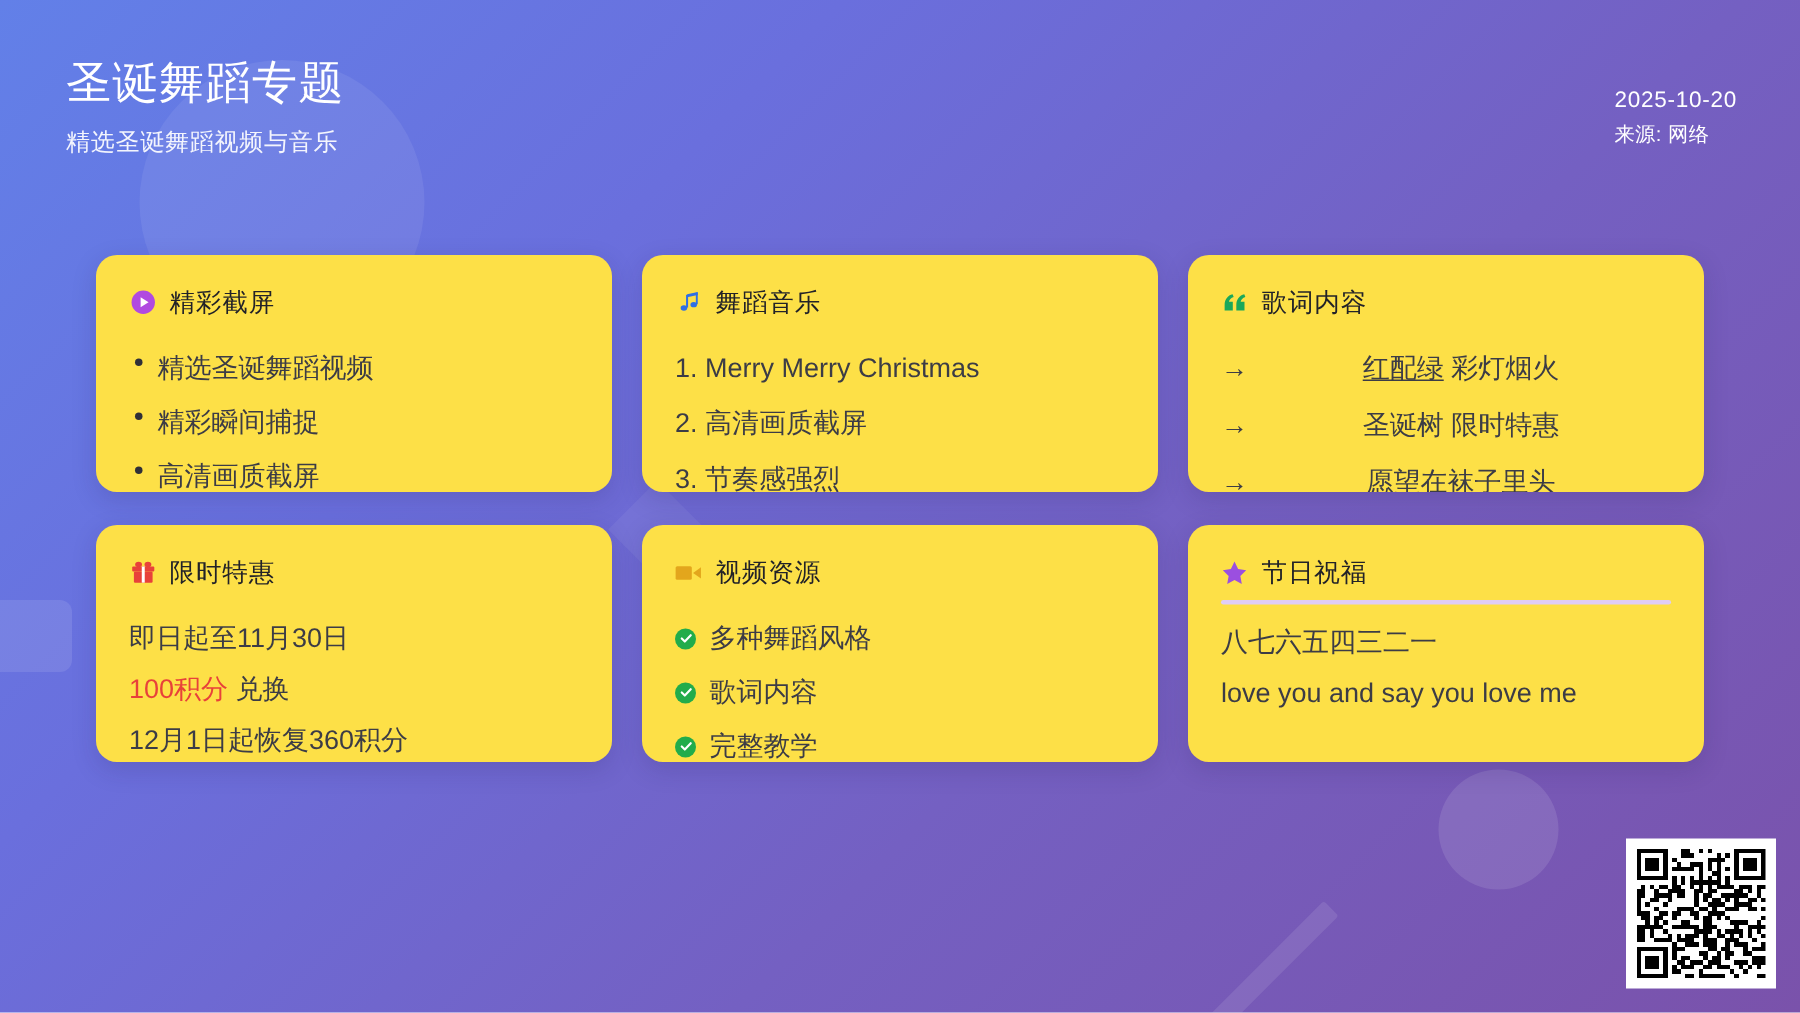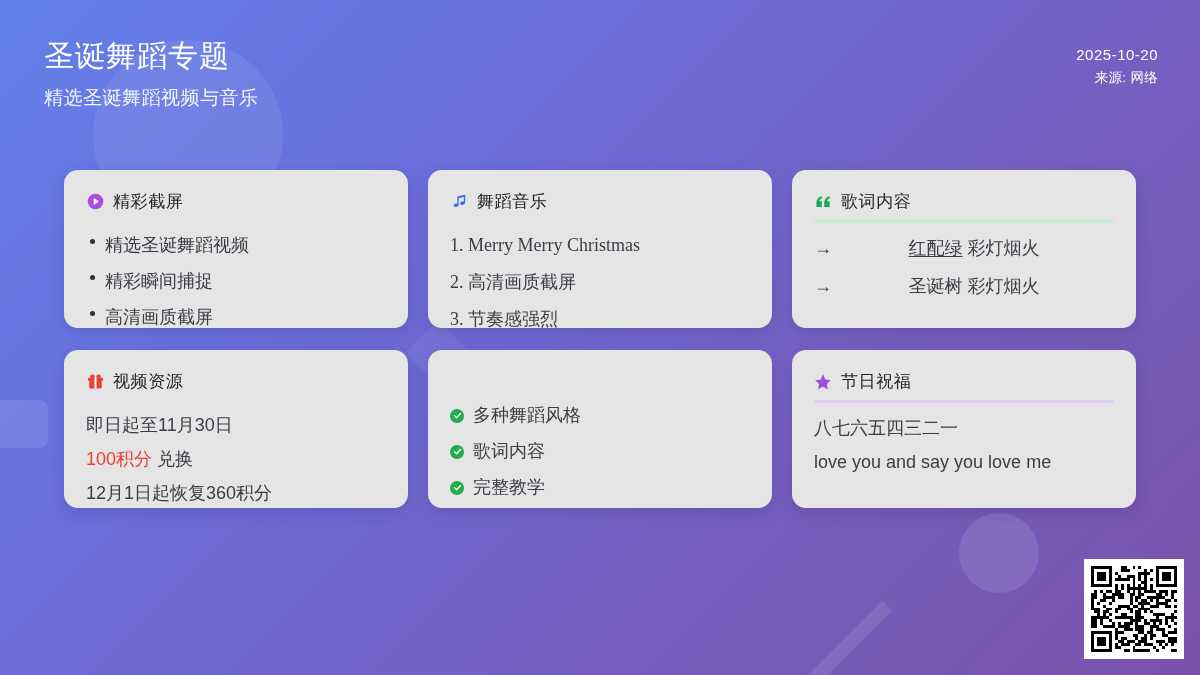--- a/index.html
+++ b/index.html
@@ -65,47 +65,46 @@
   .header-left { display: flex; flex-direction: column; }
   .page-title {
     color: #ffffff;
     font-size: 30px;
     font-weight: 400;
     letter-spacing: 1px;
     line-height: 1.3;
   }
   .page-subtitle {
     color: rgba(255,255,255,0.92);
-    font-size: 19px;
+    font-size: 16px;
     font-weight: 400;
     letter-spacing: 0.5px;
     margin-top: 10px;
   }
   .header-right {
-    text-align: right;
     color: #ffffff;
-    margin-top: 10px;
+    margin-top: 22px;
   }
   .header-date { font-size: 15px; letter-spacing: 0.5px; }
   .header-source { font-size: 13.5px; margin-top: 6px; letter-spacing: 0.3px; }
 
   
   .grid {
     position: absolute;
     left: 64px; top: 170px;
     width: 1072px;
     display: grid;
     grid-template-columns: repeat(3, 344px);
     grid-auto-rows: 158px;
     column-gap: 20px;
     row-gap: 22px;
   }
 
   .card {
-    background: #e5e5e5;
+    background: #fde047;
     border-radius: 14px;
     padding: 20px 22px 14px 22px;
     box-shadow: 0 5px 16px rgba(40,30,90,0.17);
     display: flex;
     flex-direction: column;
     overflow: hidden;
   }
 
   .card-head {
     display: flex;
@@ -144,21 +143,21 @@
   ul.bullets li::before {
     content: "";
     position: absolute;
     left: 4px; top: 7px;
     width: 5px; height: 5px;
     border-radius: 50%;
     background: #2f2f38;
   }
 
   
-  ol.numbers { list-style: none; counter-reset: n; font-family: Liberation Serif, serif; }
+  ol.numbers { list-style: none; counter-reset: n; }
   ol.numbers li {
     counter-increment: n;
     margin-bottom: 9px;
   }
   ol.numbers li::before {
     content: counter(n) ". ";
     color: #3c3c46;
   }
 
   
@@ -170,21 +169,21 @@
   }
   ul.arrows li::before {
     content: "\2192";
     position: absolute;
     left: 0; top: 0;
     color: #3c3c46;
   }
   .u-underline { text-decoration: underline; text-underline-offset: 2px; }
 
   
-  ul.checks { list-style: none; margin-top: 20px; }
+  ul.checks { list-style: none; }
   ul.checks li {
     display: flex;
     align-items: center;
     gap: 9px;
     margin-bottom: 8px;
   }
   .check-badge {
     width: 14px; height: 14px;
     border-radius: 50%;
     background: #22ac4b;
@@ -277,47 +276,57 @@
             <path d="M2 12.5c0-5 3-9 7.5-10l1 2.6C8 6 6.4 7.6 6.1 9.6h3.6v8.2H2Z" fill="#1aa85a"></path>
             <path d="M13 12.5c0-5 3-9 7.5-10l1 2.6C19 6 17.4 7.6 17.1 9.6h3.6v8.2H13Z" fill="#1aa85a"></path>
           </svg>
         </span>
         <span class="card-title">歌词内容</span>
       </div>
       <div class="card-rule" style="background: rgb(198, 236, 210);"></div>
       <div class="card-body">
         <ul class="arrows">
           <li><span class="u-underline">红配绿</span> 彩灯烟火</li>
-          <li>圣诞树 彩灯烟火</li>
+          <li>圣诞树 限时特惠</li>
+          <li>愿望在袜子里头</li>
         </ul>
       </div>
     </div>
     <div class="card">
       <div class="card-head">
         <span class="card-icon">
           <svg width="17" height="17" viewBox="0 0 24 24">
             <ellipse cx="7.6" cy="4.6" rx="3.2" ry="2.6" fill="#e8413a"></ellipse>
             <ellipse cx="16.4" cy="4.6" rx="3.2" ry="2.6" fill="#e8413a"></ellipse>
             <rect x="1.6" y="6.6" width="20.8" height="4.6" rx="0.9" fill="#e8413a"></rect>
             <rect x="3.2" y="11.4" width="17.6" height="10.4" rx="1.1" fill="#e8413a"></rect>
             <rect x="10.6" y="6.6" width="2.8" height="15.2" fill="#ffffff"></rect>
           </svg>
         </span>
-        <span class="card-title">视频资源</span>
+        <span class="card-title">限时特惠</span>
       </div>
       <div class="card-rule" style="background: rgb(248, 212, 210);"></div>
       <div class="card-body">
         <div class="lines">
           <p>即日起至11月30日</p>
           <p><span class="hl-red">100积分</span> 兑换</p>
           <p>12月1日起恢复360积分</p>
         </div>
       </div>
     </div>
     <div class="card">
+      <div class="card-head">
+        <span class="card-icon">
+          <svg width="18" height="14" viewBox="0 0 26 18">
+            <rect x="0.6" y="2.4" width="15.6" height="13.2" rx="1.6" fill="#e3a61c"></rect>
+            <path d="M17.4 8.9 L25 3.4 L25 14.4 Z" fill="#e3a61c"></path>
+          </svg>
+        </span>
+        <span class="card-title">视频资源</span>
+      </div>
       <div class="card-rule" style="background: rgb(247, 227, 168);"></div>
       <div class="card-body">
         <ul class="checks">
           <li>
             <span class="check-badge">
               <svg width="9" height="9" viewBox="0 0 12 12">
                 <path d="M2 6.2 L4.7 8.9 L10 3.3" stroke="#ffffff" stroke-width="1.9" fill="none" stroke-linecap="round" stroke-linejoin="round"></path>
               </svg>
             </span>
             <span>多种舞蹈风格</span>

